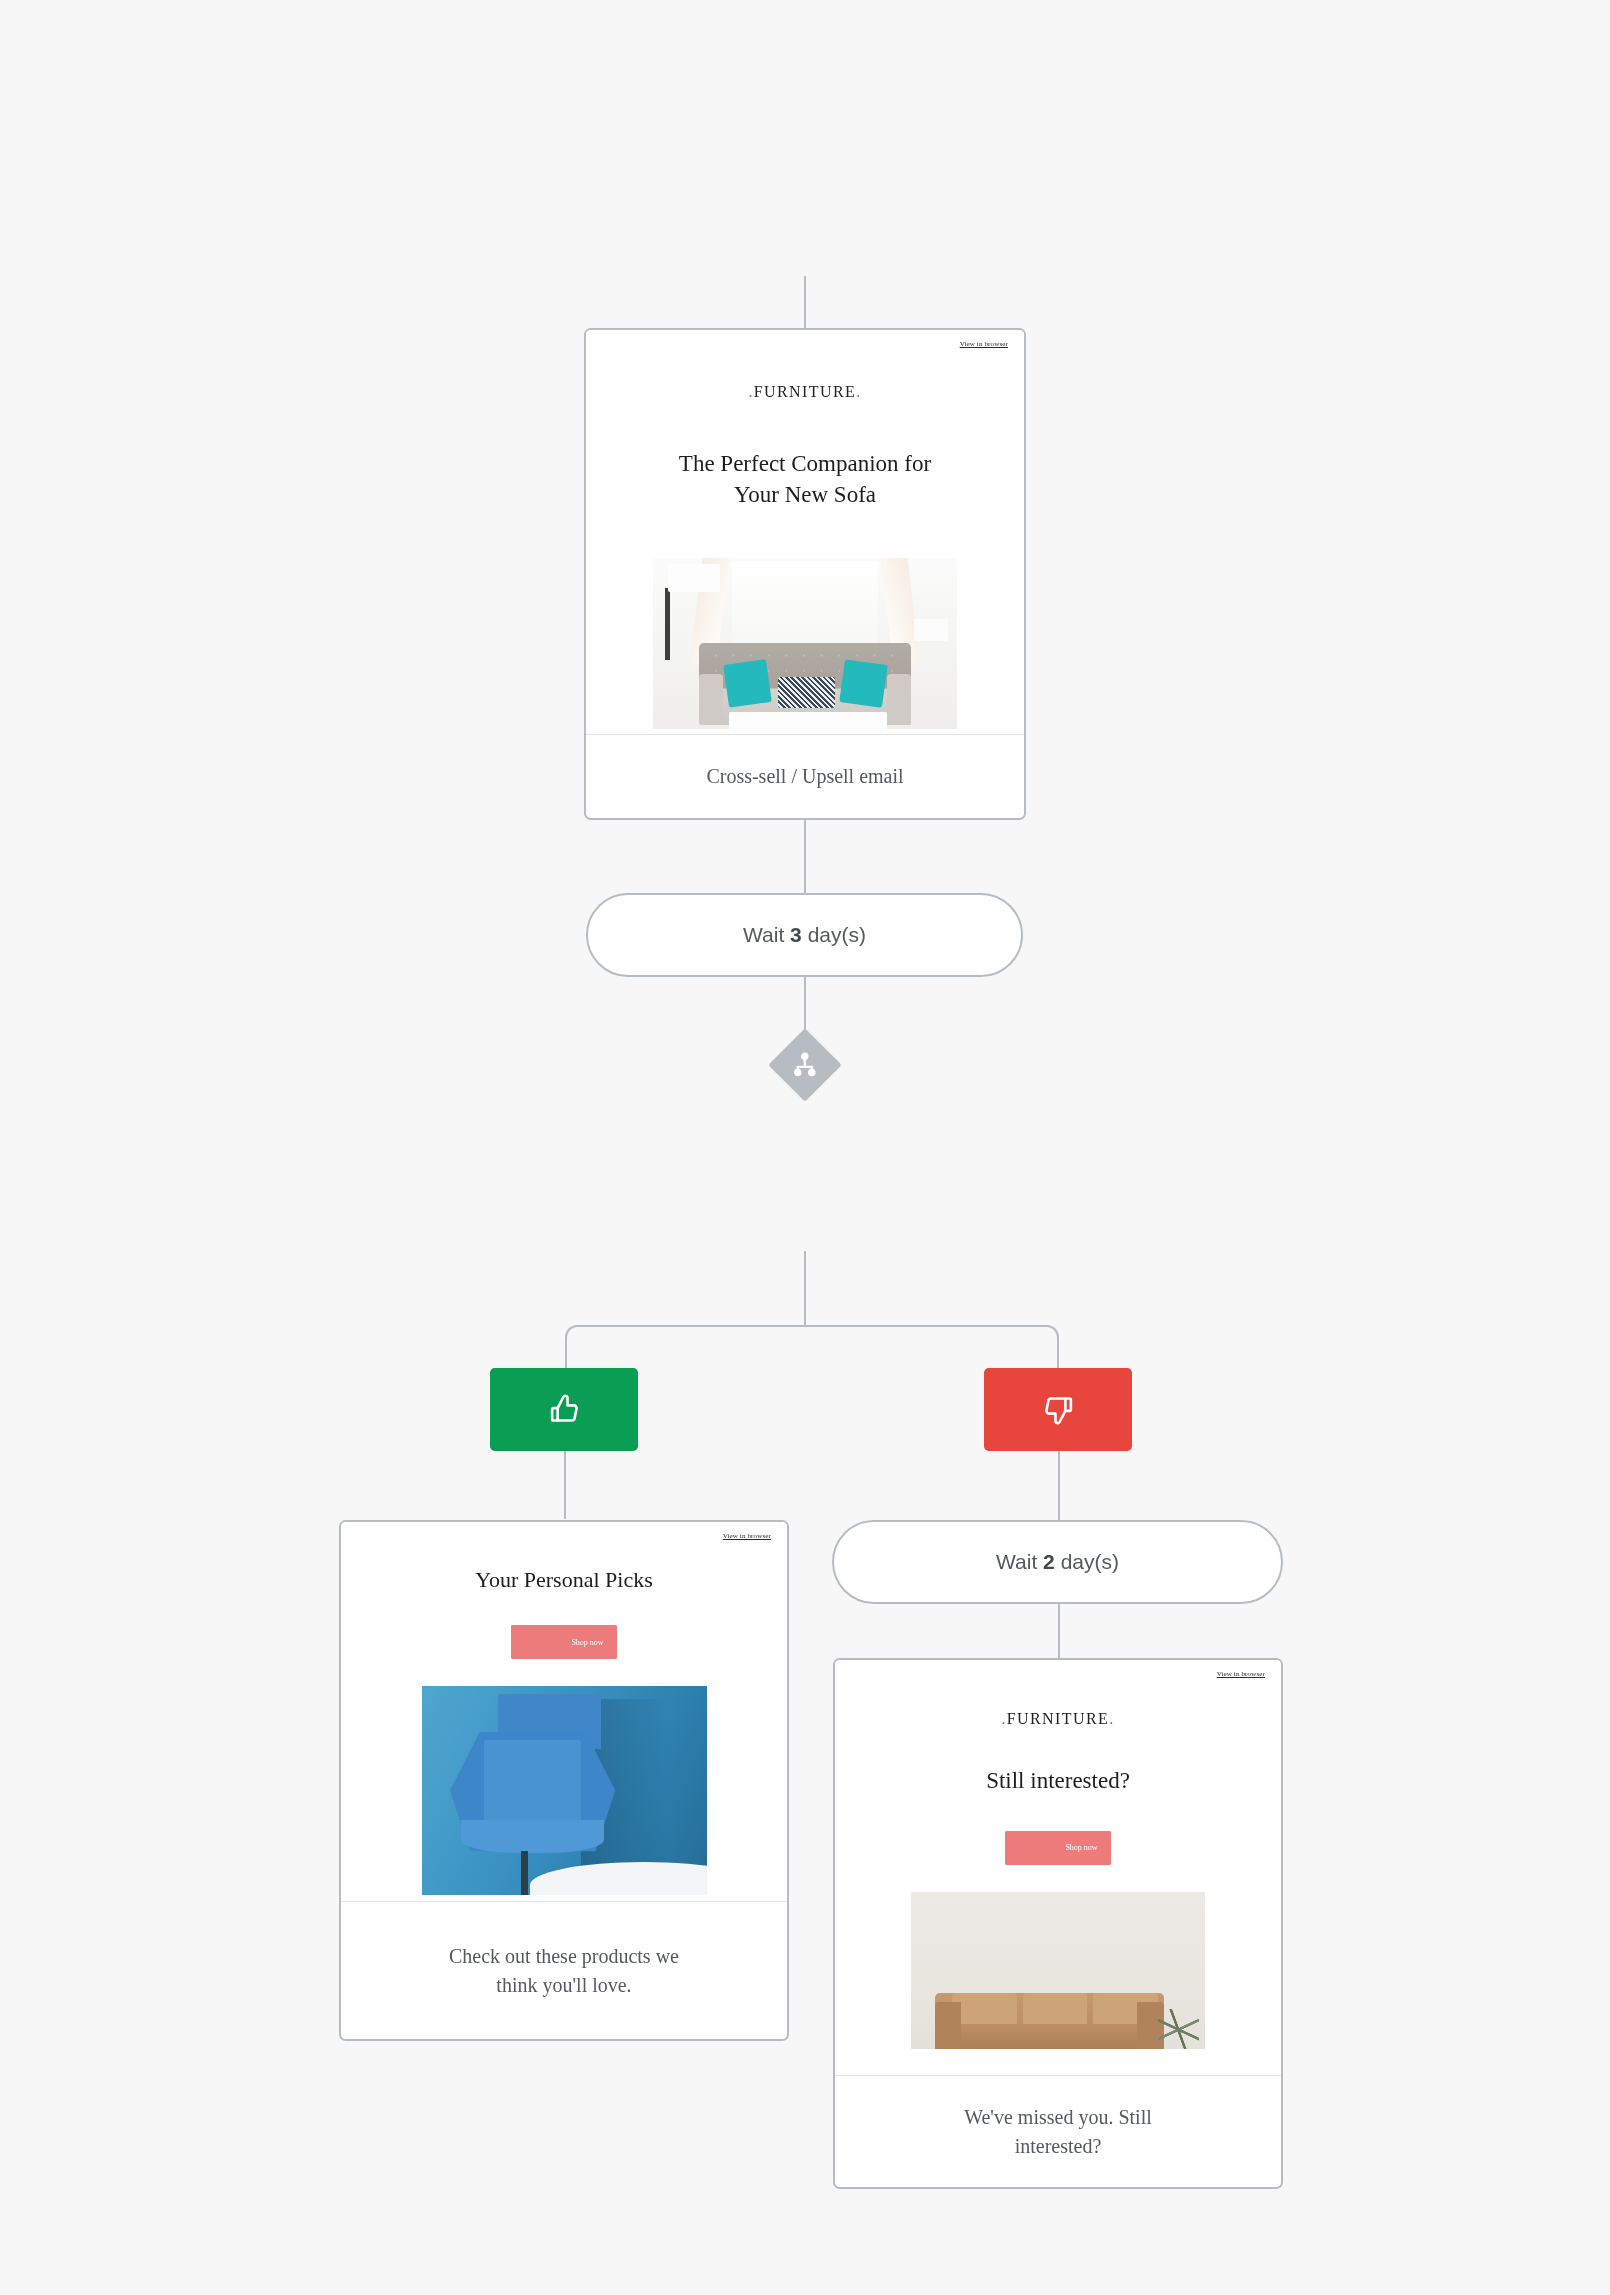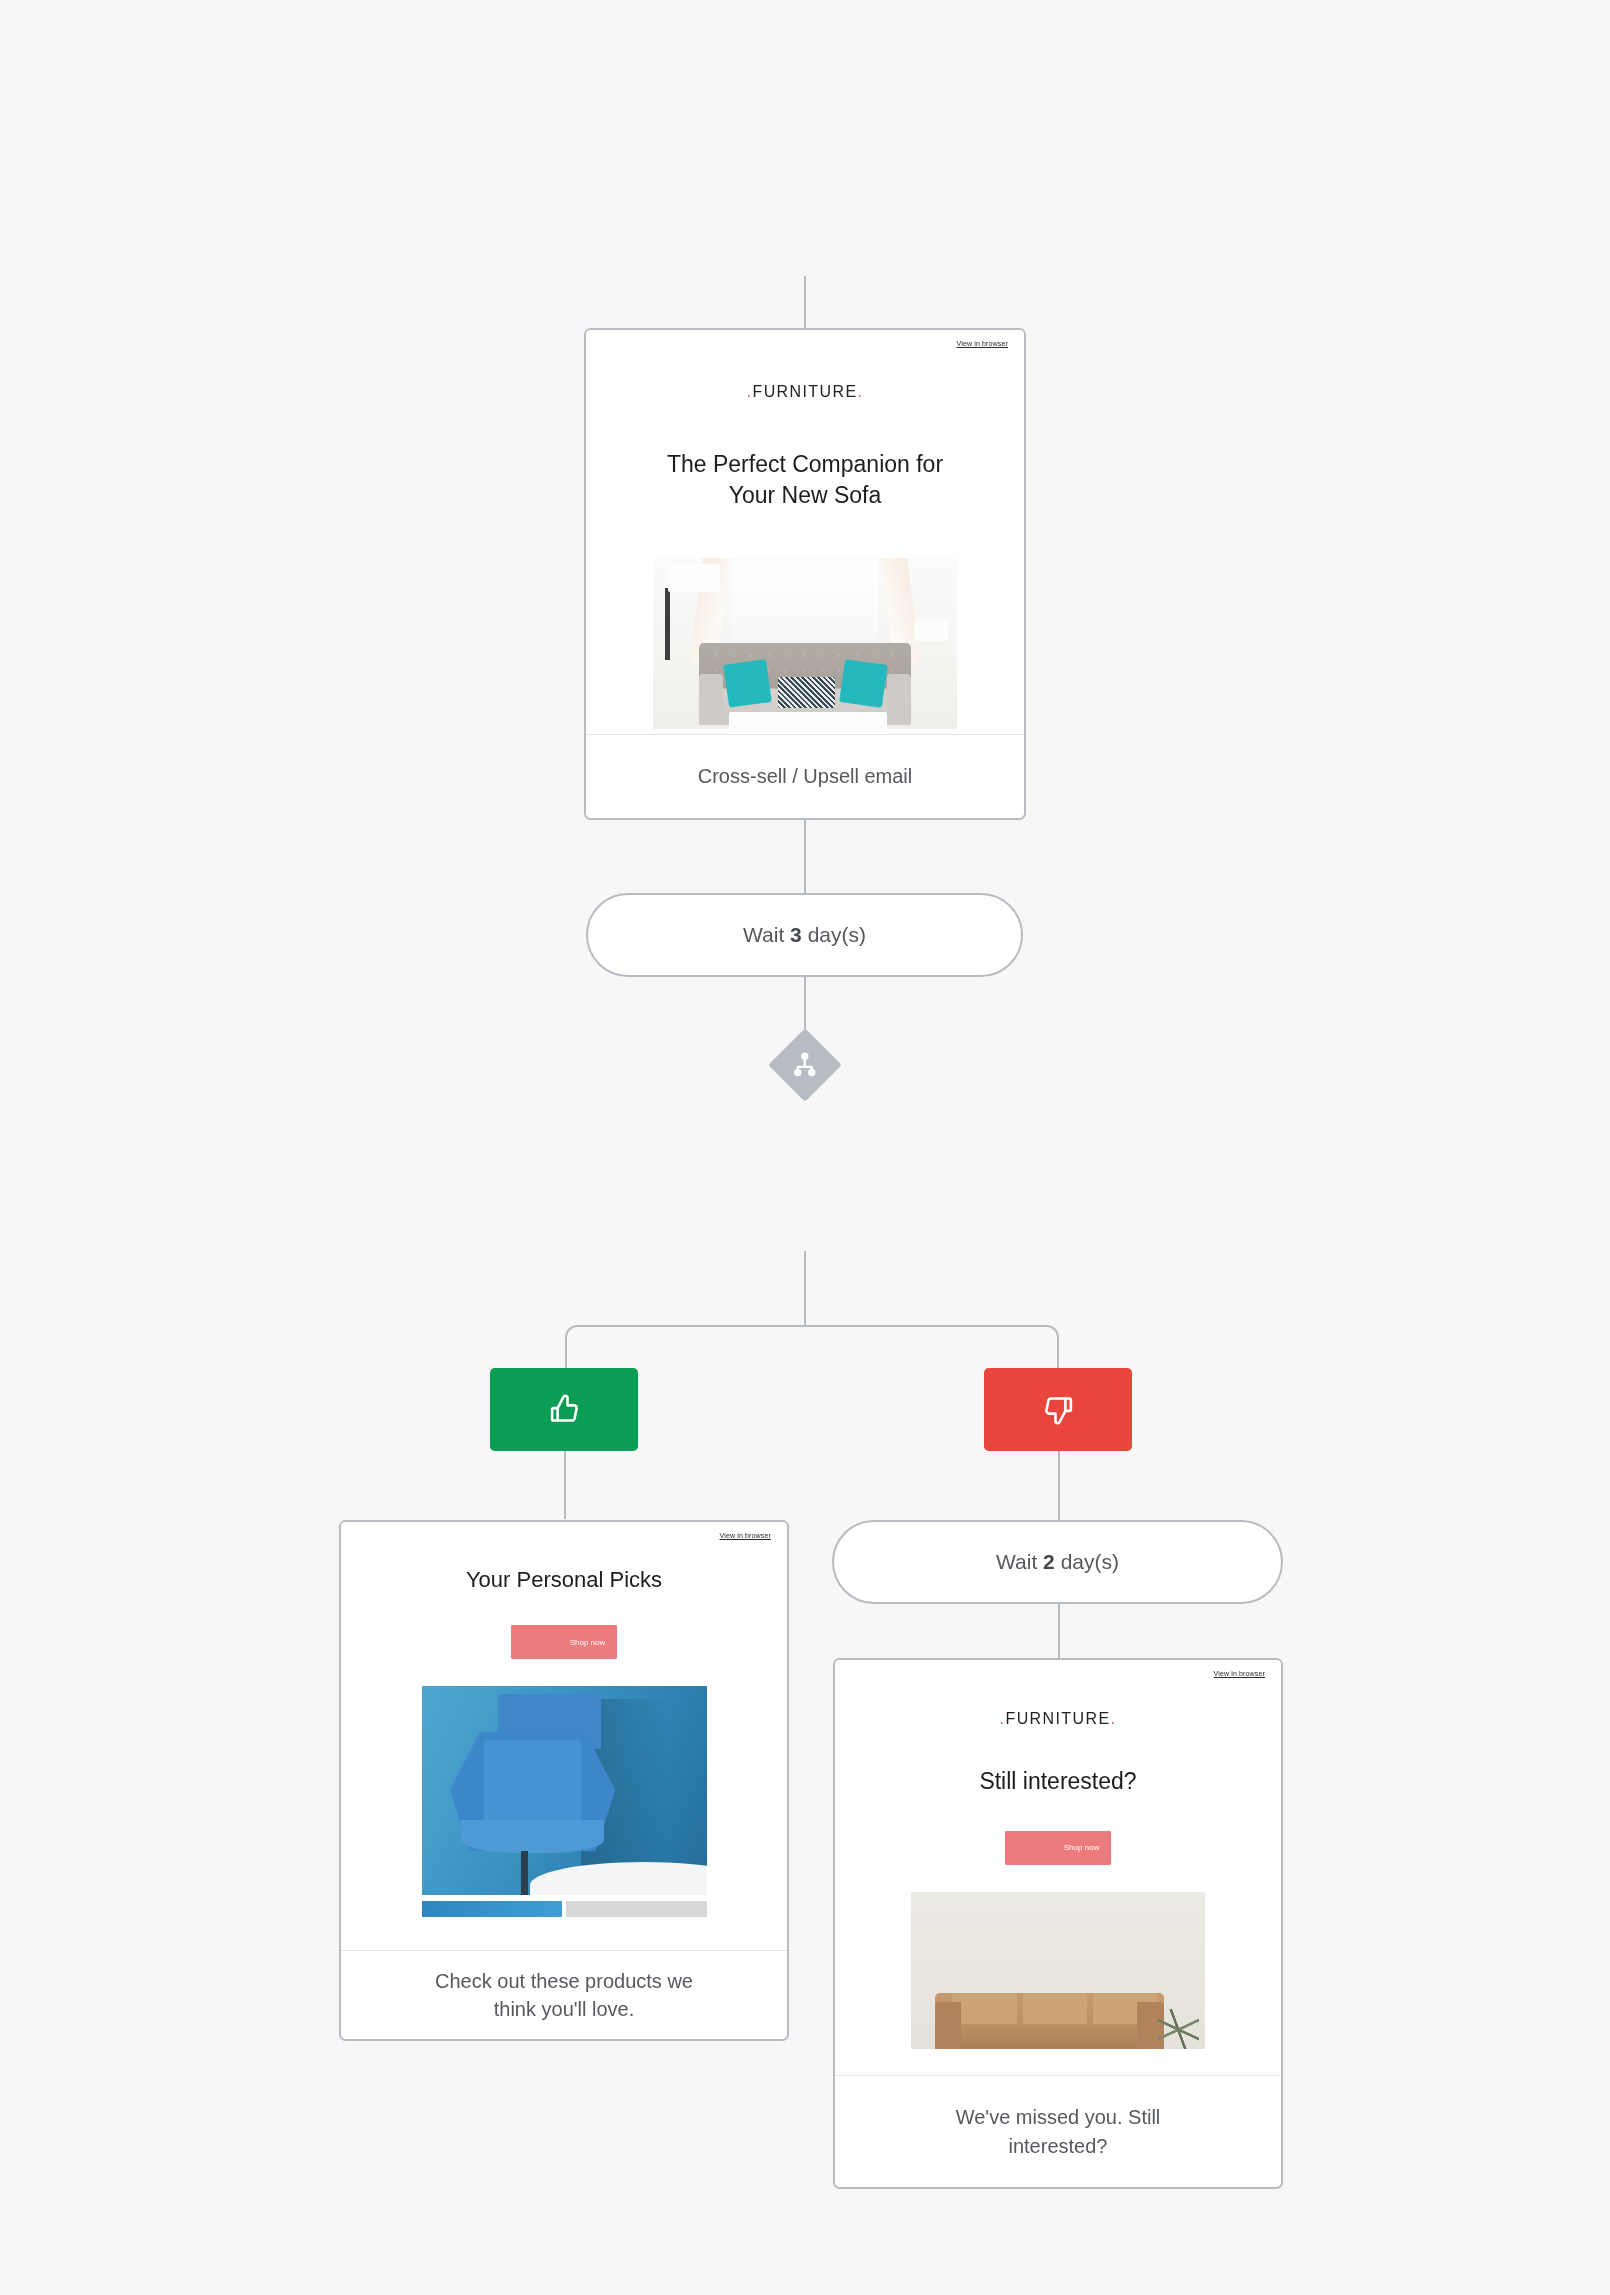--- a/index.html
+++ b/index.html
@@ -58,20 +58,21 @@
 
   
   .email-card {
     position: absolute;
     background: #ffffff;
     border: 2.4px solid #b6bcc2;
     border-radius: 6.6px;
     overflow: hidden;
     display: flex;
     flex-direction: column;
+    font-family: Liberation Serif, serif;
   }
   .email-body {
     position: relative;
     flex: 1 1 auto;
     overflow: hidden;
     background: #ffffff;
   }
   .view-in-browser {
     position: absolute;
     top: 10.4px;
@@ -360,21 +361,21 @@
         <div class="seatpad"></div>
         <div class="seat"></div>
         <div class="stem"></div>
         <div class="floor"></div>
       </div>
       <div class="thumb-strip" style="margin:5.7px auto 0; width:285px; height:16px;">
         <div class="thumb-blue"></div>
         <div class="thumb-grey"></div>
       </div>
     </div>
-    <div class="email-caption" style="height:89px;">
+    <div class="email-caption" style="height:138px;">
       <div>
         <div>Check out these products we</div>
         <div>think you'll love.</div>
       </div>
     </div>
   </div>
 
   <div class="node node-pill" style="left:832px; top:1520px; width:451px; height:84px;">
     <span>Wait</span>&nbsp;<b>2</b>&nbsp;<span>day(s)</span>
   </div>

